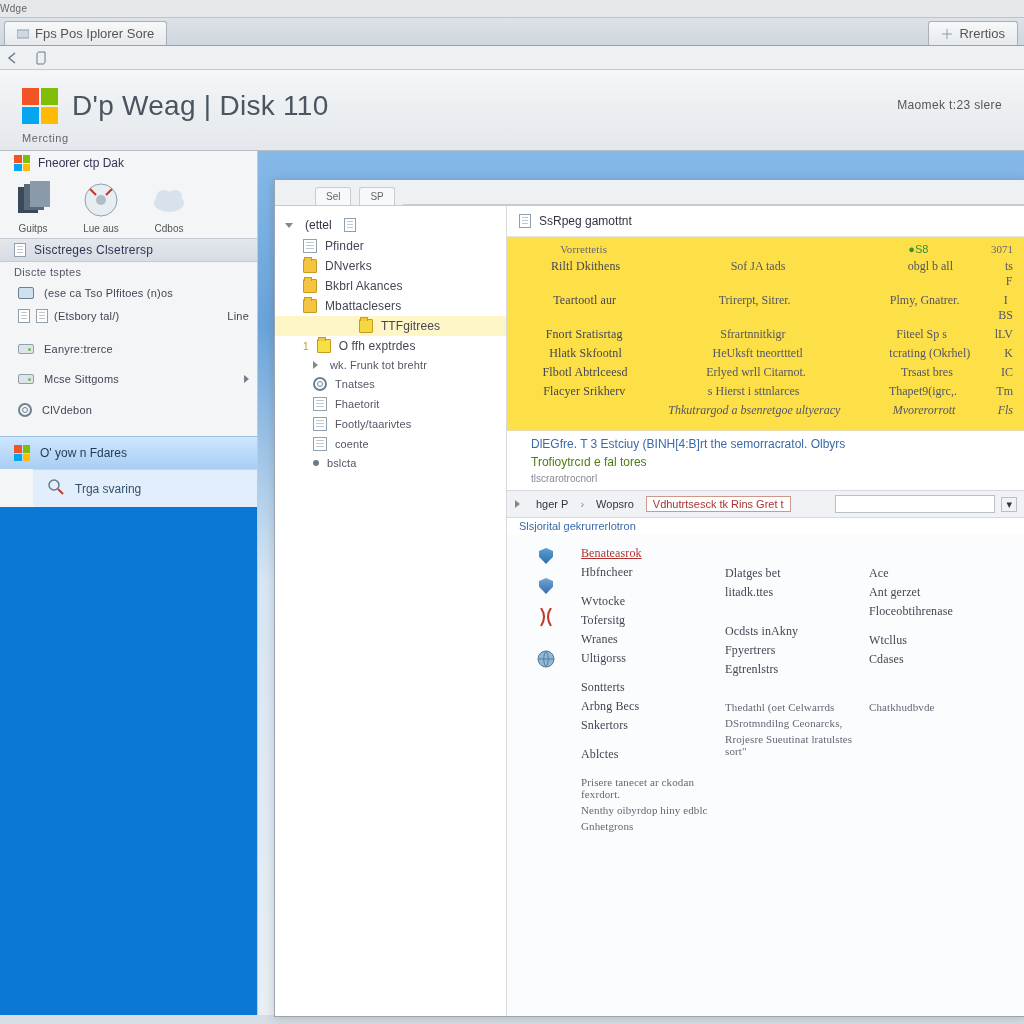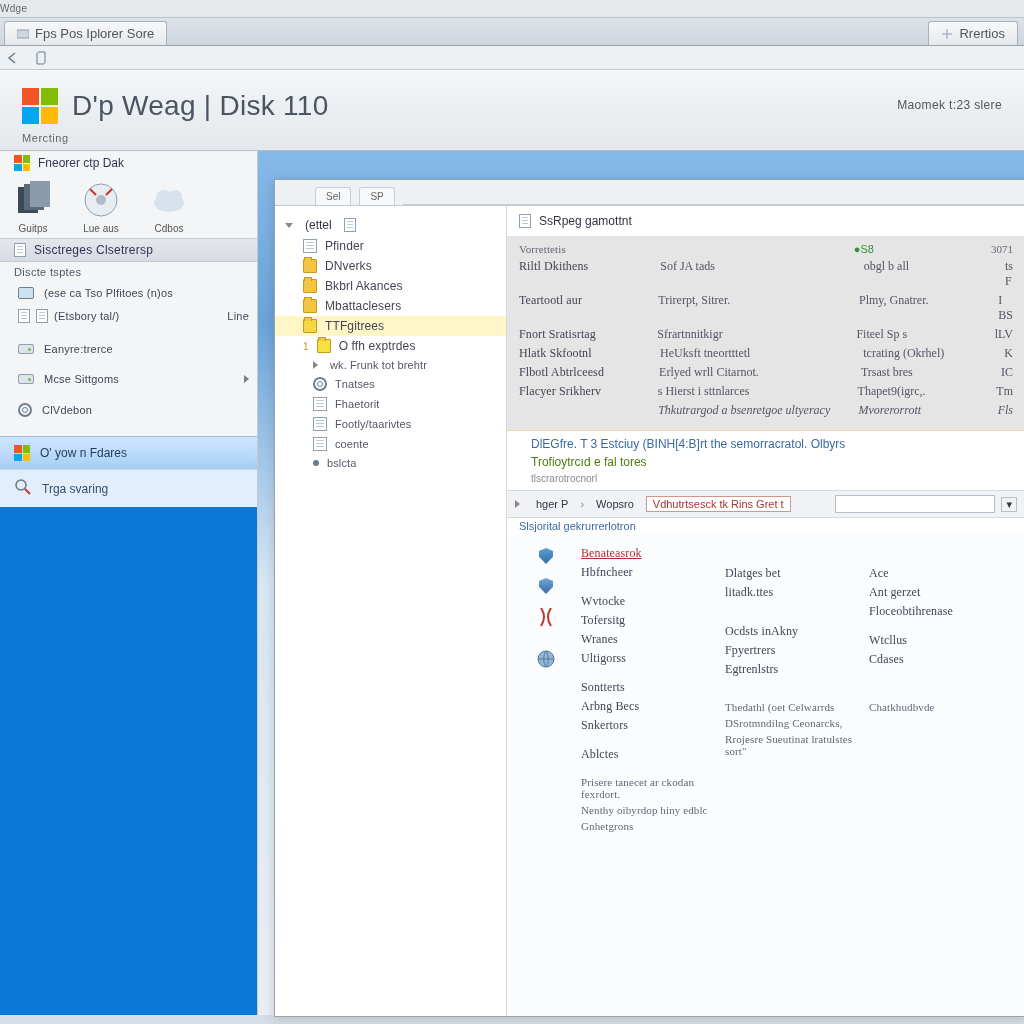--- a/index.html
+++ b/index.html
@@ -34,44 +34,44 @@
   .sidebar { width: 258px; background: #f3f5f7; border-right: 1px solid #c3cad1; display: flex; flex-direction: column; font-size: 12px; color: #444; }
   .side-head { padding: 4px 10px 4px 14px; font-size: 12px; color: #335; display: flex; align-items: center; gap: 8px; }
   .side-head.band { background: linear-gradient(#e4e8ed,#d7dce2); border-top:1px solid #c3cad1; border-bottom:1px solid #c3cad1; font-family: Georgia, serif; letter-spacing: 0.02em; }
   .side-head.sub { padding-left: 14px; font-size: 11px; color: #556; letter-spacing: 0.03em; }
   .side-row { display: flex; align-items: center; gap: 10px; padding: 5px 8px 5px 18px; }
   .side-row .lbl { font-size: 11px; color: #445; letter-spacing: 0.02em; }
   .grid3 { display: flex; gap: 30px; padding: 6px 10px 4px 14px; }
   .grid3 .cell { display: flex; flex-direction: column; align-items: center; gap: 4px; font-size: 10px; color: #555; }
   .bigicon { width: 38px; height: 38px; display: flex; align-items: center; justify-content: center; }
   .side-blue { background: linear-gradient(#cfe6ff,#a7cef3); border-top:1px solid #9bbfe0; padding: 8px 10px 8px 14px; display:flex; align-items:center; gap:10px; font-size:12px; color:#1f3a56; }
-  .side-blue2 { background:#e2eefb; border-top:1px solid #c1d7ec; padding:8px 10px 8px 14px; display:flex; align-items:center; gap:10px; font-size:12px; color:#35506b; }
+  .side-blue2 { background:#e2eefb; border-top:1px solid #c1d7ec; padding:8px 10px 8px 14px; display:flex; align-items:center; gap:10px; font-size:12px; color:#35506b;margin-left:33px; }
   .side-solid { background:#0a78d4; flex:1; }
   
   
   .content { flex:1; background: linear-gradient(#86b9e8 0%, #6aa3d9 20%, #d7e6f3 50%, #e9eef3 100%); position: relative; }
   .inner-window { position:absolute; left:16px; top:28px; right:-2px; bottom:-2px; background:#fff; border:1px solid #9aa3ad; box-shadow: 0 2px 10px rgba(0,0,0,.15); display:flex; flex-direction:column; }
   
   .iw-tabs { height:26px; background:#eef1f4; border-bottom:1px solid #c3cad1; display:flex; align-items:flex-end; padding-left:40px; gap:8px; font-size:10px; color:#666; }
   .iw-tabs .itab { padding:3px 10px; border:1px solid #c7cdd3; border-bottom:none; background:#f7f8fa; border-radius:3px 3px 0 0;margin-top:36px; }
   
   .panes { display:flex; flex:1; overflow:hidden; }
   
   
   .tree { width:232px; border-right:1px solid #d5dadf; padding:8px 0; font-size:12px; color:#445; overflow:hidden; }
   .tree-h { display:flex; align-items:center; gap:8px; padding:4px 10px; font-size:12px; color:#334; }
   .tree-item { display:flex; align-items:center; gap:8px; padding:3px 10px 3px 28px; font-size:12px; color:#445; letter-spacing:0.01em; }
   .tree-item.sub { padding-left:38px; font-size:11px; color:#556; }
-  .tree-item.sel { background:#fff6c7; }
+  .tree-item.sel { background:#fff6c7;justify-content:center; }
   .tree .ficon { width:14px; height:14px; flex-shrink:0; }
   
   
   .detail { flex:1; display:flex; flex-direction:column; overflow:hidden; }
   .detail-h { padding:8px 12px; font-size:12px; color:#334; display:flex; align-items:center; gap:8px; border-bottom:1px solid #e1e5e9;}
-  .cream { background:#e5e5e5; border-bottom:1px solid #e7dca7; padding:4px 0 10px 0; }
+  .cream { background:#fde047; border-bottom:1px solid #e7dca7; padding:4px 0 10px 0;text-align:center; }
   .drow { display:flex; padding:2px 12px; font-size:12px; color:#445; gap:8px; align-items:baseline; }
   .drow .c1 { width:150px; font-family: Georgia, serif; letter-spacing:0.01em; }
   .drow .c2 { width:220px; font-family: Georgia, serif; color:#556; }
   .drow .c3 { width:150px; color:#556; font-family: Georgia, serif; }
   .drow .c4 { flex:1; color:#556; font-family: Georgia, serif; }
   .drow.hdr .c1,.drow.hdr .c2,.drow.hdr .c3,.drow.hdr .c4 { font-size:11px; color:#667; }
   .drow.ital { font-style: italic; color:#778; }
   
   .pathbar { height:28px; border-top:1px solid #d5dadf; border-bottom:1px solid #d5dadf; display:flex; align-items:center; padding:0 8px; gap:6px; font-size:11px; color:#334; background:#f0f2f5; }
   .pathbar .seg { padding:2px 6px; }

